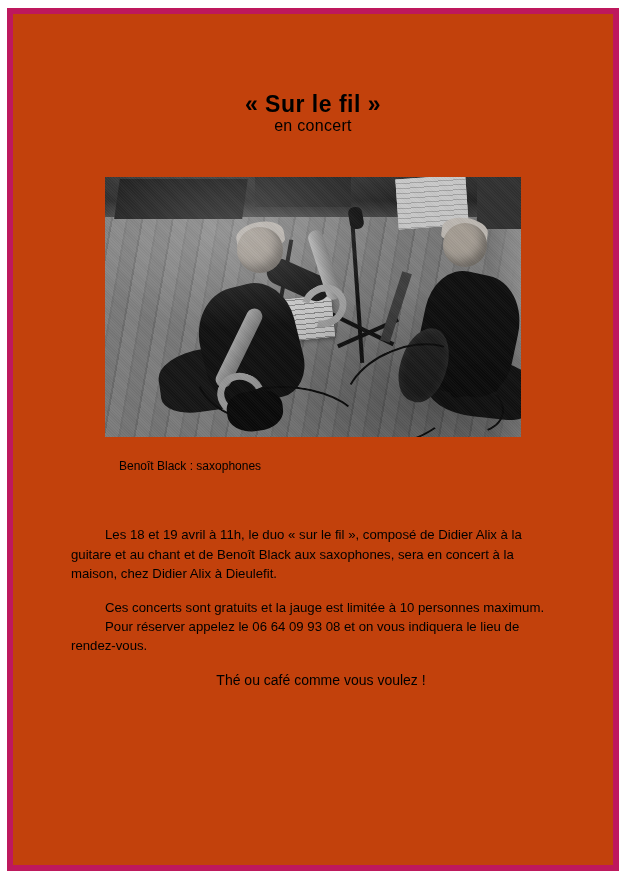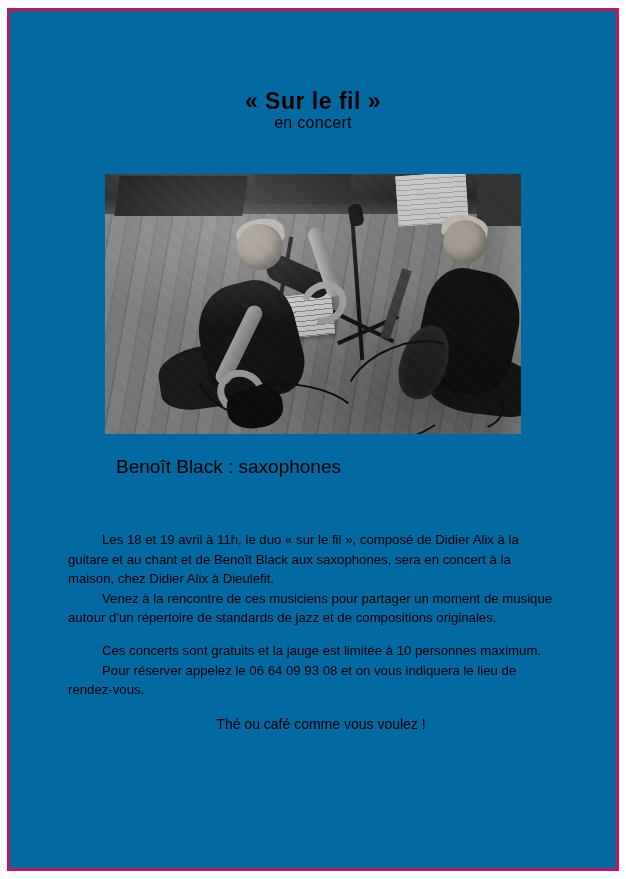--- a/index.html
+++ b/index.html
@@ -12,22 +12,22 @@
     height: 879px;
     font-family: "Liberation Sans", sans-serif;
     color: #000000;
     overflow: hidden;
   }
   .page {
     position: relative;
     width: 612px;
     height: 863px;
     margin: 8px auto 0 auto;
-    background: #0369a1;
-    border: 3px solid #be185d;
+    background: #c2410c;
+    border: 6px solid #be185d;
     box-sizing: border-box;
     overflow: hidden;
   }
   .content {
     padding: 0 58px;
     box-sizing: border-box;
   }
   .title {
     text-align: center;
     font-size: 23px;
@@ -313,21 +313,21 @@
     inset: 0;
     background-image:
       repeating-linear-gradient(45deg, rgba(255,255,255,0.03) 0 1px, rgba(0,0,0,0.03) 1px 2px);
     pointer-events: none;
   }
   
   .captions {
     display: flex;
     justify-content: space-between;
     margin: 22px 48px 0 48px;
-    font-size: 19px;
+    font-size: 12px;
   }
   .body-text {
     margin-top: 52px;
     font-size: 13.2px;
     line-height: 1.47;
     text-align: left;
   }
   .body-text p {
     margin: 0;
     text-indent: 34px;
@@ -400,20 +400,19 @@
         <div class="photo-grain"></div>
       </div>
     </div>
 
     <div class="captions">
       <div>Benoît Black : saxophones</div>
     </div>
 
     <div class="body-text">
       <p>Les 18 et 19 avril à 11h, le duo « sur le fil », composé de Didier Alix à la guitare et au chant et de Benoît Black aux saxophones, sera en concert à la maison, chez Didier Alix à Dieulefit.</p>
-      <p>Venez à la rencontre de ces musiciens pour partager un moment de musique autour d'un répertoire de standards de jazz et de compositions originales.</p>
       <p class="gap">Ces concerts sont gratuits et la jauge est limitée à 10 personnes maximum.</p>
       <p>Pour réserver appelez le 06 64 09 93 08 et on vous indiquera le lieu de rendez-vous.</p>
       <div class="closing">Thé ou café comme vous voulez !</div>
     </div>
 
   </div>
 </div>
 
 </body></html>

